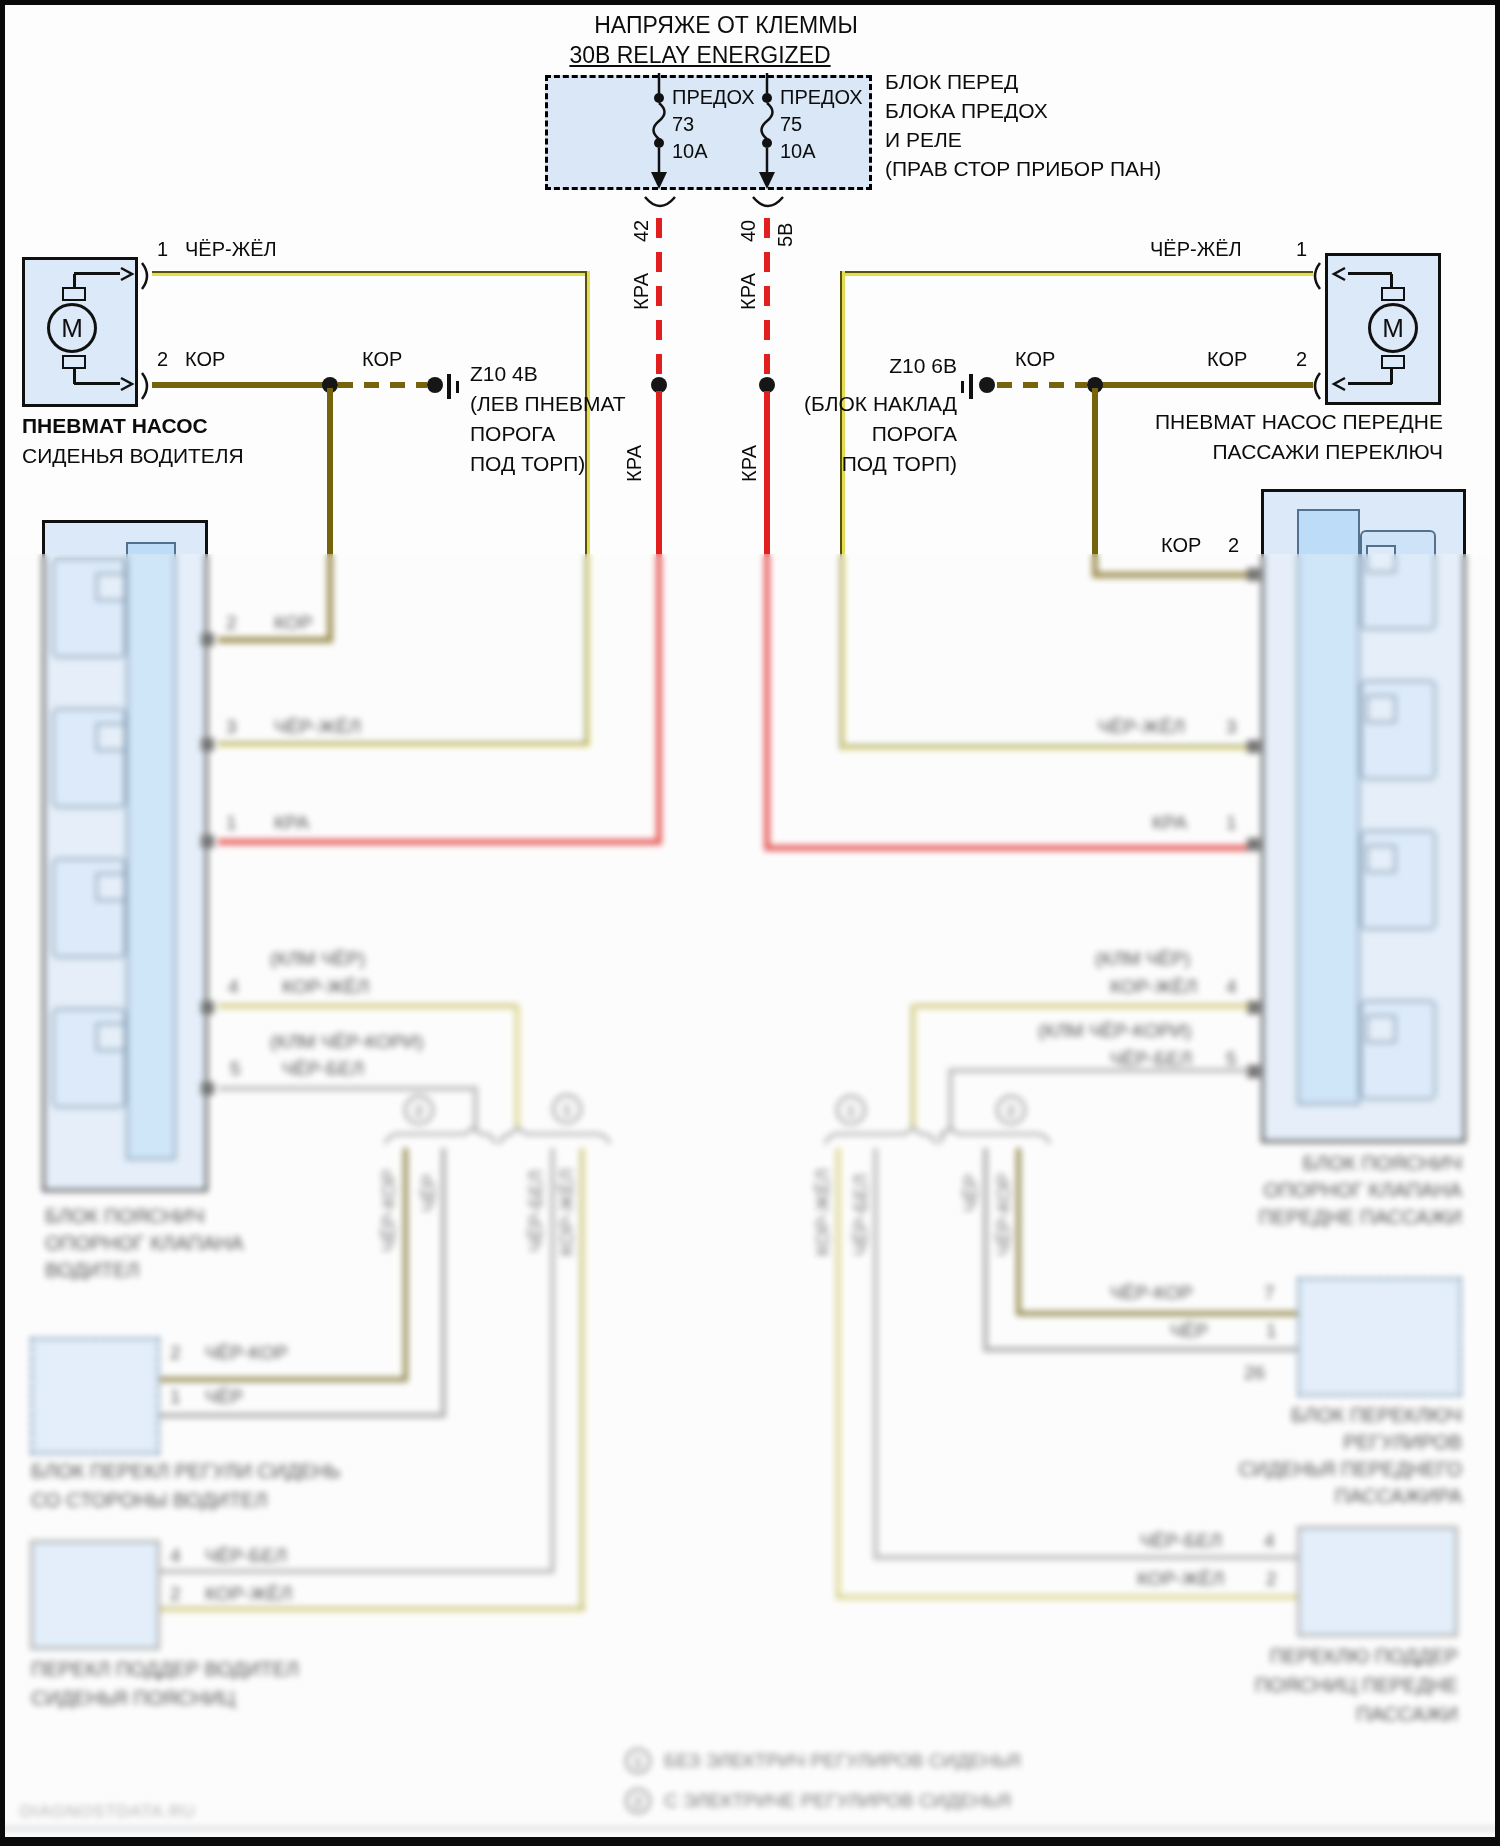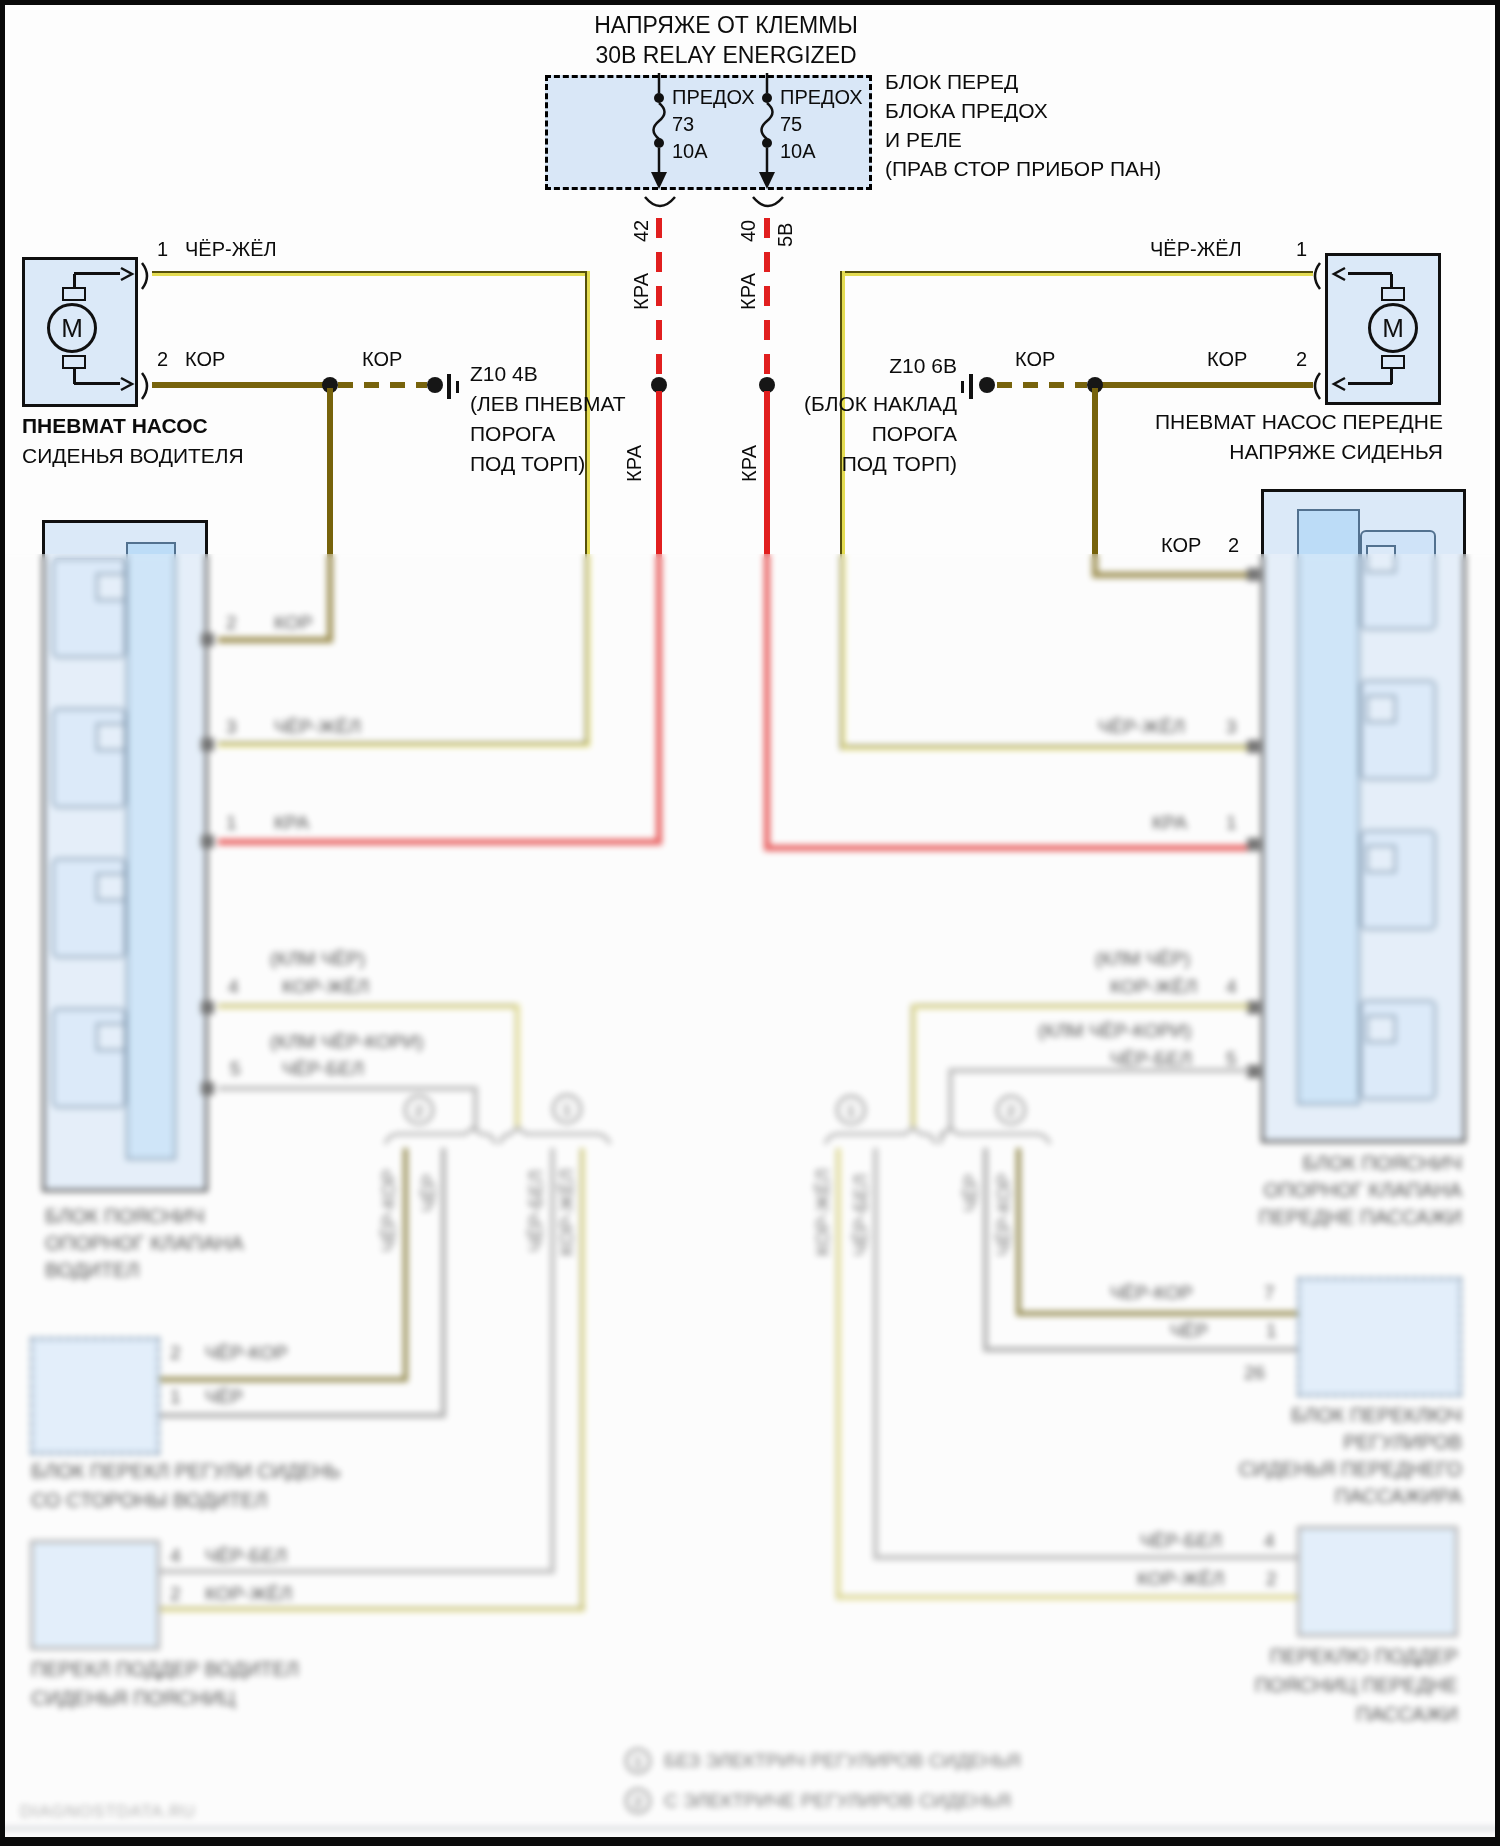--- a/index.html
+++ b/index.html
@@ -48,21 +48,21 @@
     backdrop-filter:blur(3.2px);-webkit-backdrop-filter:blur(3.2px);
     background:rgba(253,253,253,0.30);pointer-events:none;z-index:50;}
   .frame{position:absolute;inset:0;border:5px solid #0a0a0a;border-bottom-width:9px;pointer-events:none;z-index:60;box-sizing:border-box;}
 </style>
 </head>
 <body>
 
 <div id="stage">
 
   <div class="l t ctr" style="left:690px;top:12px;">НАПРЯЖЕ ОТ КЛЕММЫ</div>
-  <div class="l t ctr" style="left:690px;top:42px;">30В RELAY ENERGIZED</div>
+  <div class="l t ctr" style="left:664px;top:42px;text-decoration:underline;">30В RELAY ENERGIZED</div>
 
   <div class="fbx" style="left:545px;top:75px;width:327px;height:115px;"></div>
 
   <svg style="left:639px;top:73px;" width="40" height="120">
     <line x1="20" y1="0" x2="20" y2="20" stroke="#111" stroke-width="2.5"></line>
     <circle cx="20" cy="25" r="5" fill="#111"></circle>
     <path d="M20,30 q11,9 0,18 q-11,9 0,18" fill="none" stroke="#111" stroke-width="2.5"></path>
     <circle cx="20" cy="70" r="5" fill="#111"></circle>
     <line x1="20" y1="75" x2="20" y2="101" stroke="#111" stroke-width="2.5"></line>
     <polygon points="20,116 12,99 28,99" fill="#111"></polygon>
@@ -176,21 +176,21 @@
     </svg>
   <svg style="left:1309px;top:371px;" width="14" height="30">
     <path d="M11,2 Q1,15 11,28" fill="none" stroke="#111" stroke-width="2.5"></path>
     </svg>
   <div class="l" style="left:1150px;top:238px;">ЧЁР-ЖЁЛ</div>
   <div class="l" style="left:1296px;top:238px;">1</div>
   <div class="l" style="left:1207px;top:348px;">КОР</div>
   <div class="l" style="left:1296px;top:348px;">2</div>
   <div class="l" style="left:1015px;top:348px;">КОР</div>
   <div class="l b" style="right:57px;top:410px;">ПНЕВМАТ НАСОС ПЕРЕДНЕ</div>
-  <div class="l b" style="right:57px;top:440px;">НАПРЯЖЕ СИДЕНЬЯ</div>
+  <div class="l b" style="right:57px;top:440px;">ПАССАЖИ ПЕРЕКЛЮЧ</div>
 
   <div class="w cy" style="left:845px;top:271px;width:468px;"></div>
   <div class="w cyv" style="left:840px;top:271px;height:479px;"></div>
   <div class="w cy" style="left:845px;top:745px;width:404px;"></div>
   <div class="w ck" style="left:1100px;top:382px;width:213px;height:6px;"></div>
   <div class="dot" style="left:1087px;top:377px;"></div>
   <div class="w ckd" style="left:997px;top:382px;width:90px;"></div>
   <div class="dot" style="left:979px;top:377px;"></div>
   <div class="w blk" style="left:969px;top:374px;width:3.5px;height:25px;"></div>
   <div class="w blk" style="left:961px;top:381px;width:2.5px;height:12px;"></div>

